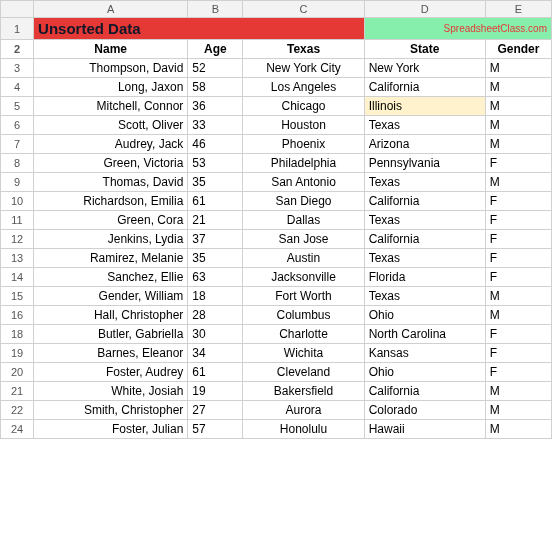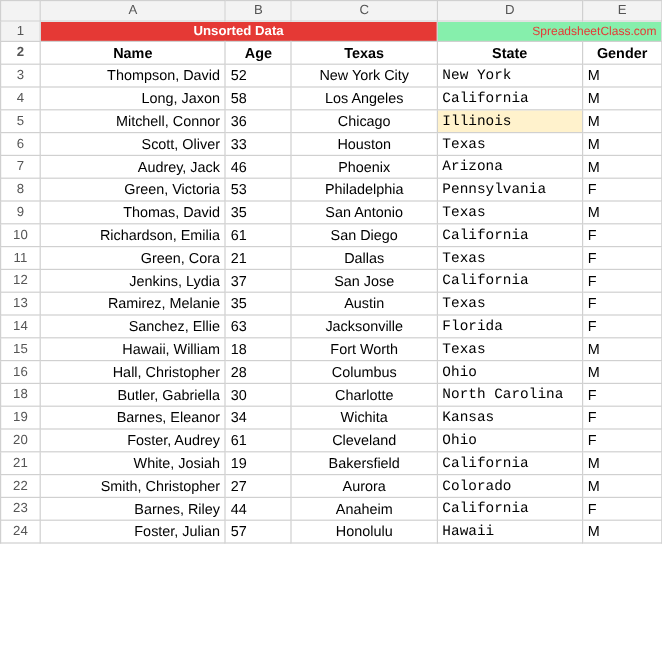--- a/index.html
+++ b/index.html
@@ -43,24 +43,24 @@
     
     .col-a { width: 140px; }
     .col-b { width: 50px; }
     .col-c { width: 110px; }
     .col-d { width: 110px; }
     .col-e { width: 60px; }
 
     
     .title-cell {
       background: #e53935;
-      color: #ffffff;
+      color: #0f172a;
       font-weight: bold;
-      font-size: 11px;
-      text-align: center;
+      font-size: 15px;
+      text-align: left;
     }
     .watermark-cell {
       background: #86efac;
       color: #e53935;
       font-size: 10px;
       text-align: right;
       padding-right: 4px;
     }
     
     .label-row td {
@@ -68,21 +68,21 @@
       text-align: center;
       background: #fff;
     }
     
     .data-row td {
       background: #fff;
     }
     .data-row td.name-cell { text-align: right; }
     .data-row td.age-cell { text-align: left; }
     .data-row td.city-cell { text-align: center; }
-    .data-row td.state-cell { text-align: left; font-family: Liberation Mono, monospace; }
+    .data-row td.state-cell { text-align: left; }
     .data-row td.gender-cell { text-align: left; }
 
     
     .highlight-illinois {
       background: #fff2cc !important;
     }
   </style>
 </head>
 <body>
 
@@ -205,21 +205,21 @@
       <tr class="data-row">
         <td class="col-row-num">14</td>
         <td class="col-a name-cell">Sanchez, Ellie</td>
         <td class="col-b age-cell">63</td>
         <td class="col-c city-cell">Jacksonville</td>
         <td class="col-d state-cell">Florida</td>
         <td class="col-e gender-cell">F</td>
       </tr>
       <tr class="data-row">
         <td class="col-row-num">15</td>
-        <td class="col-a name-cell">Hawaii, William</td>
+        <td class="col-a name-cell">Gender, William</td>
         <td class="col-b age-cell">18</td>
         <td class="col-c city-cell">Fort Worth</td>
         <td class="col-d state-cell">Texas</td>
         <td class="col-e gender-cell">M</td>
       </tr>
       <tr class="data-row">
         <td class="col-row-num">16</td>
         <td class="col-a name-cell">Hall, Christopher</td>
         <td class="col-b age-cell">28</td>
         <td class="col-c city-cell">Columbus</td>
@@ -260,28 +260,20 @@
       </tr>
       <tr class="data-row">
         <td class="col-row-num">22</td>
         <td class="col-a name-cell">Smith, Christopher</td>
         <td class="col-b age-cell">27</td>
         <td class="col-c city-cell">Aurora</td>
         <td class="col-d state-cell">Colorado</td>
         <td class="col-e gender-cell">M</td>
       </tr>
       <tr class="data-row">
-        <td class="col-row-num">23</td>
-        <td class="col-a name-cell">Barnes, Riley</td>
-        <td class="col-b age-cell">44</td>
-        <td class="col-c city-cell">Anaheim</td>
-        <td class="col-d state-cell">California</td>
-        <td class="col-e gender-cell">F</td>
-      </tr>
-      <tr class="data-row">
         <td class="col-row-num">24</td>
         <td class="col-a name-cell">Foster, Julian</td>
         <td class="col-b age-cell">57</td>
         <td class="col-c city-cell">Honolulu</td>
         <td class="col-d state-cell">Hawaii</td>
         <td class="col-e gender-cell">M</td>
       </tr>
     </tbody>
 </table>
 

